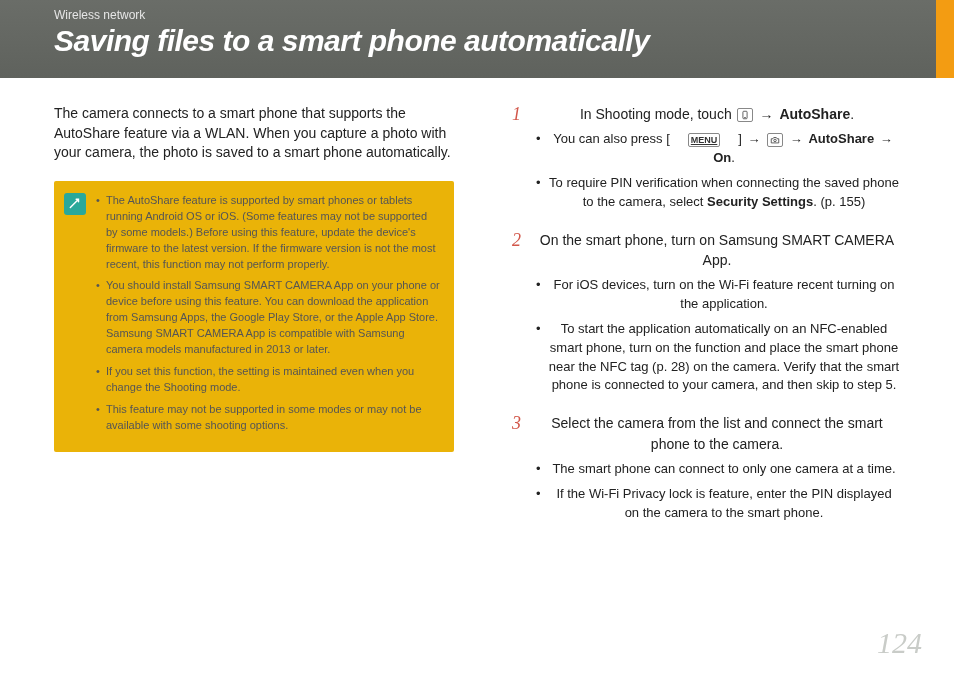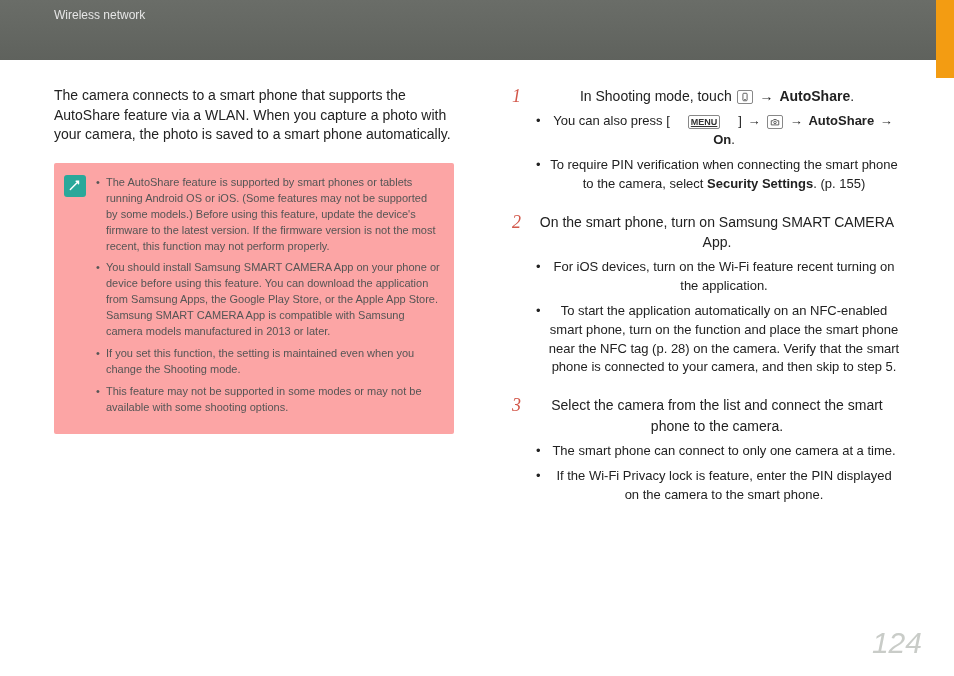--- a/index.html
+++ b/index.html
@@ -6,21 +6,21 @@
   body {
     width: 954px;
     height: 676px;
     background: #ffffff;
     font-family: "Segoe UI", "Helvetica Neue", Arial, sans-serif;
     color: #333;
     position: relative;
     overflow: hidden;
   }
   .header {
-    height: 60px;
+    height: 78px;
     background: linear-gradient(to bottom, #6a6d68 0%, #5f625d 100%);
     padding: 8px 54px 0 54px;
     color: #fff;
     position: relative;
   }
   .breadcrumb {
     font-size: 12px;
     color: #e6e6e6;
     margin-bottom: 2px;
   }
@@ -53,21 +53,21 @@
   .right-col {
     flex: 1;
   }
   .intro {
     font-size: 14px;
     line-height: 1.4;
     color: #222;
     margin-bottom: 18px;
   }
   .note-box {
-    background: #fca5a5;
+    background: #eab308;
     border-radius: 2px;
     padding: 12px 14px 12px 42px;
     position: relative;
     font-size: 11px;
     line-height: 1.45;
     color: #555;
   }
   .note-icon {
     position: absolute;
     left: 10px;
@@ -153,30 +153,31 @@
     margin: 0 18px;
     text-decoration: underline;
   }
   .page-number {
     position: absolute;
     right: 32px;
     bottom: 16px;
     font-size: 30px;
     font-style: italic;
     color: #c9ccc8;
-    font-family: Liberation Sans, sans-serif;
+    font-family: Liberation Serif, serif;
   }
   .arrow { margin: 0 2px; }
   b { font-weight: 700; }
 </style>
 </head>
 <body>
 
 <div class="header">
   <div class="breadcrumb">Wireless network</div>
+  <div class="title">Saving files to a smart phone automatically</div>
   <div class="orange-tab"></div>
 </div>
 
 <div class="content">
   <div class="left-col">
     <p class="intro">The camera connects to a smart phone that supports the AutoShare feature via a WLAN. When you capture a photo with your camera, the photo is saved to a smart phone automatically.</p>
 
     <div class="note-box">
       <div class="note-icon">
         <svg viewBox="0 0 24 24" fill="none" stroke="#fff" stroke-width="2.5">
@@ -215,21 +216,21 @@
                   <path d="M3 9 L3 19 L21 19 L21 9 L17 9 L15 6 L9 6 L7 9 Z"></path>
                   <circle cx="12" cy="13" r="3"></circle>
                 </svg>
               </span>
             <span class="arrow">→</span>
             <b>AutoShare</b>
             <span class="arrow">→</span>
             <b>On</b><span>.</span>
           </li>
           <li>
-            <span>To require PIN verification when connecting the smart phone to the camera, select </span><b>Security Settings</b><span>. (p. 155)</span>
+            <span>To require PIN verification when connecting the saved phone to the camera, select </span><b>Security Settings</b><span>. (p. 155)</span>
           </li>
         </ul>
       </div>
     </div>
 
     <div class="step">
       <div class="step-num">2</div>
       <div class="step-body">
         <div class="main-line">On the smart phone, turn on Samsung SMART CAMERA App.</div>
         <ul class="sub-list">

